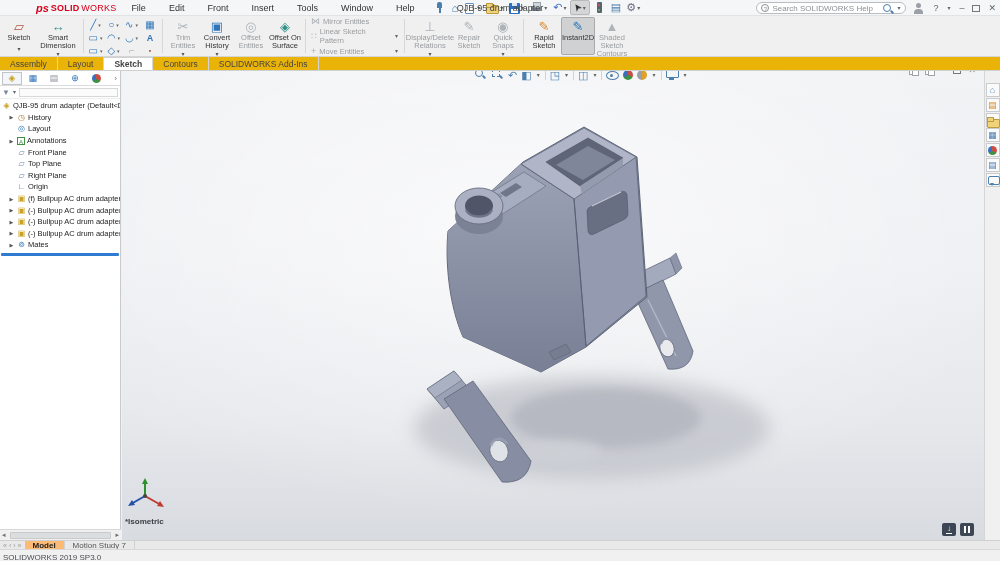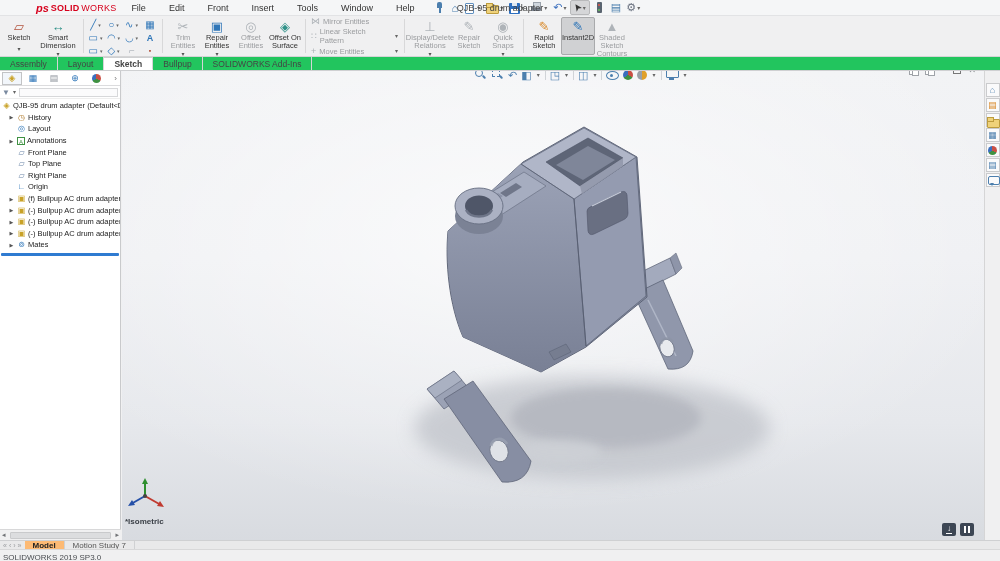--- a/index.html
+++ b/index.html
@@ -32,21 +32,21 @@
   .bigbtn .bcaret { font-size:6px; color:#555; margin-top:auto; padding-bottom:1px; }
   .bigbtn.wide { width:44px; }
   .entity-grid { display:grid; grid-template-columns:repeat(4,18px); grid-template-rows:repeat(3,13px); gap:0; padding-top:1px; }
   .egcell { display:flex; align-items:center; justify-content:center; gap:1px; font-size:10px; color:#2f76b8; }
   .egcell .caret { font-size:5px; }
   .rowgroup { display:flex; flex-direction:column; justify-content:center; gap:1px; }
   .rowbtn { display:flex; align-items:center; gap:3px; font-size:7.5px; color:#9a9c9f; padding:0 2px; }
   .rowbtn .bicon { font-size:9px; color:#aeb3b8; }
   .rowbtn .caret { margin-left:auto; }
   
-  #tabrow { position:absolute; left:0; top:57px; width:1000px; height:14px; background:#22c55e; border-bottom:1px solid #cfd0d2; display:flex; font-size:8.5px; color:#444; }
+  #tabrow { position:absolute; left:0; top:57px; width:1000px; height:14px; background:#eab308; border-bottom:1px solid #cfd0d2; display:flex; font-size:8.5px; color:#444; }
   .rtab { padding:1px 10px; border-right:1px solid #d5d5d6; display:flex; align-items:center; }
   .rtab.active { background:#fff; font-weight:bold; border-top:1px solid #cfd0d2; border-bottom:1px solid #fff; }
   
   #main { position:absolute; left:0; top:71px; width:1000px; height:469px; }
   
   #ftpanel { position:absolute; left:0; top:0; width:121px; height:469px; background:#fff; border-right:1px solid #c9cacc; }
   #fttabs { display:flex; align-items:center; height:15px; border-bottom:1px solid #dcdcde; padding-left:2px; gap:1px; }
   .fttab { width:20px; height:13px; display:flex; align-items:center; justify-content:center; font-size:9px; border:1px solid transparent; }
   .fttab.active { border-color:#c2c3c5; background:#f2f6fb; }
   #ftfilter { display:flex; align-items:center; height:13px; padding:1px 2px; gap:2px; border-bottom:1px solid #eee; }
@@ -175,20 +175,34 @@
       </span>
     <span class="qbtn">
         <span style="font-size:11px;color:#4c7fae;">▤</span>
       </span>
     <span class="qbtn">
         <span style="font-size:11px;color:#6b7280;">⚙</span>
         <span class="caret">▾</span>
       </span>
   </div>
   <div id="title-center">QJB-95 drum adapter</div>
+  <div id="title-right">
+    <div id="searchbox">
+      <span class="q">?</span>
+      <span style="flex:1;">Search SOLIDWORKS Help</span>
+      <span class="ic ic-mag" style="width:11px;height:11px;"></span>
+      <span class="caret">▾</span>
+    </div>
+    <span class="ic ic-person"></span>
+    <span class="winbtn">?</span>
+    <span class="caret">▾</span>
+    <span class="winbtn">–</span>
+    <span class="restore"></span>
+    <span class="winbtn">✕</span>
+  </div>
 </div>
 
 <div id="ribbon">
   <div class="rgroup">
     <div class="bigbtn">
       <span class="bicon" style="color:#b2543f;">▱</span>
       <span>Sketch</span>
         <span class="bcaret">▾</span>
     </div>
     <div class="bigbtn wide">
@@ -248,21 +262,21 @@
   </div>
   <div class="rsep"></div>
   <div class="rgroup">
     <div class="bigbtn disabled">
       <span class="bicon">✂</span>
       <span>Trim Entities</span>
         <span class="bcaret">▾</span>
     </div>
     <div class="bigbtn">
       <span class="bicon">▣</span>
-      <span>Repair Entities</span>
+      <span>Convert History</span>
         <span class="bcaret">▾</span>
     </div>
     <div class="bigbtn disabled">
       <span class="bicon">◎</span>
       <span>Offset Entities</span>
     </div>
     <div class="bigbtn">
       <span class="bicon" style="color:#2f9188;">◈</span>
       <span>Offset On Surface</span>
     </div>
@@ -317,21 +331,21 @@
       <span class="bicon">▲</span>
       <span>Shaded Sketch Contours</span>
     </div>
   </div>
 </div>
 
 <div id="tabrow">
     <span class="rtab">Assembly</span>
     <span class="rtab">Layout</span>
     <span class="rtab active">Sketch</span>
-    <span class="rtab">Bullpup</span>
+    <span class="rtab">Contours</span>
     <span class="rtab">SOLIDWORKS Add-Ins</span>
   </div>
 
 <div id="main">
 
   <div id="ftpanel">
     <div id="fttabs">
       <span class="fttab active">
           <span class="gold">◈</span>
         </span>

